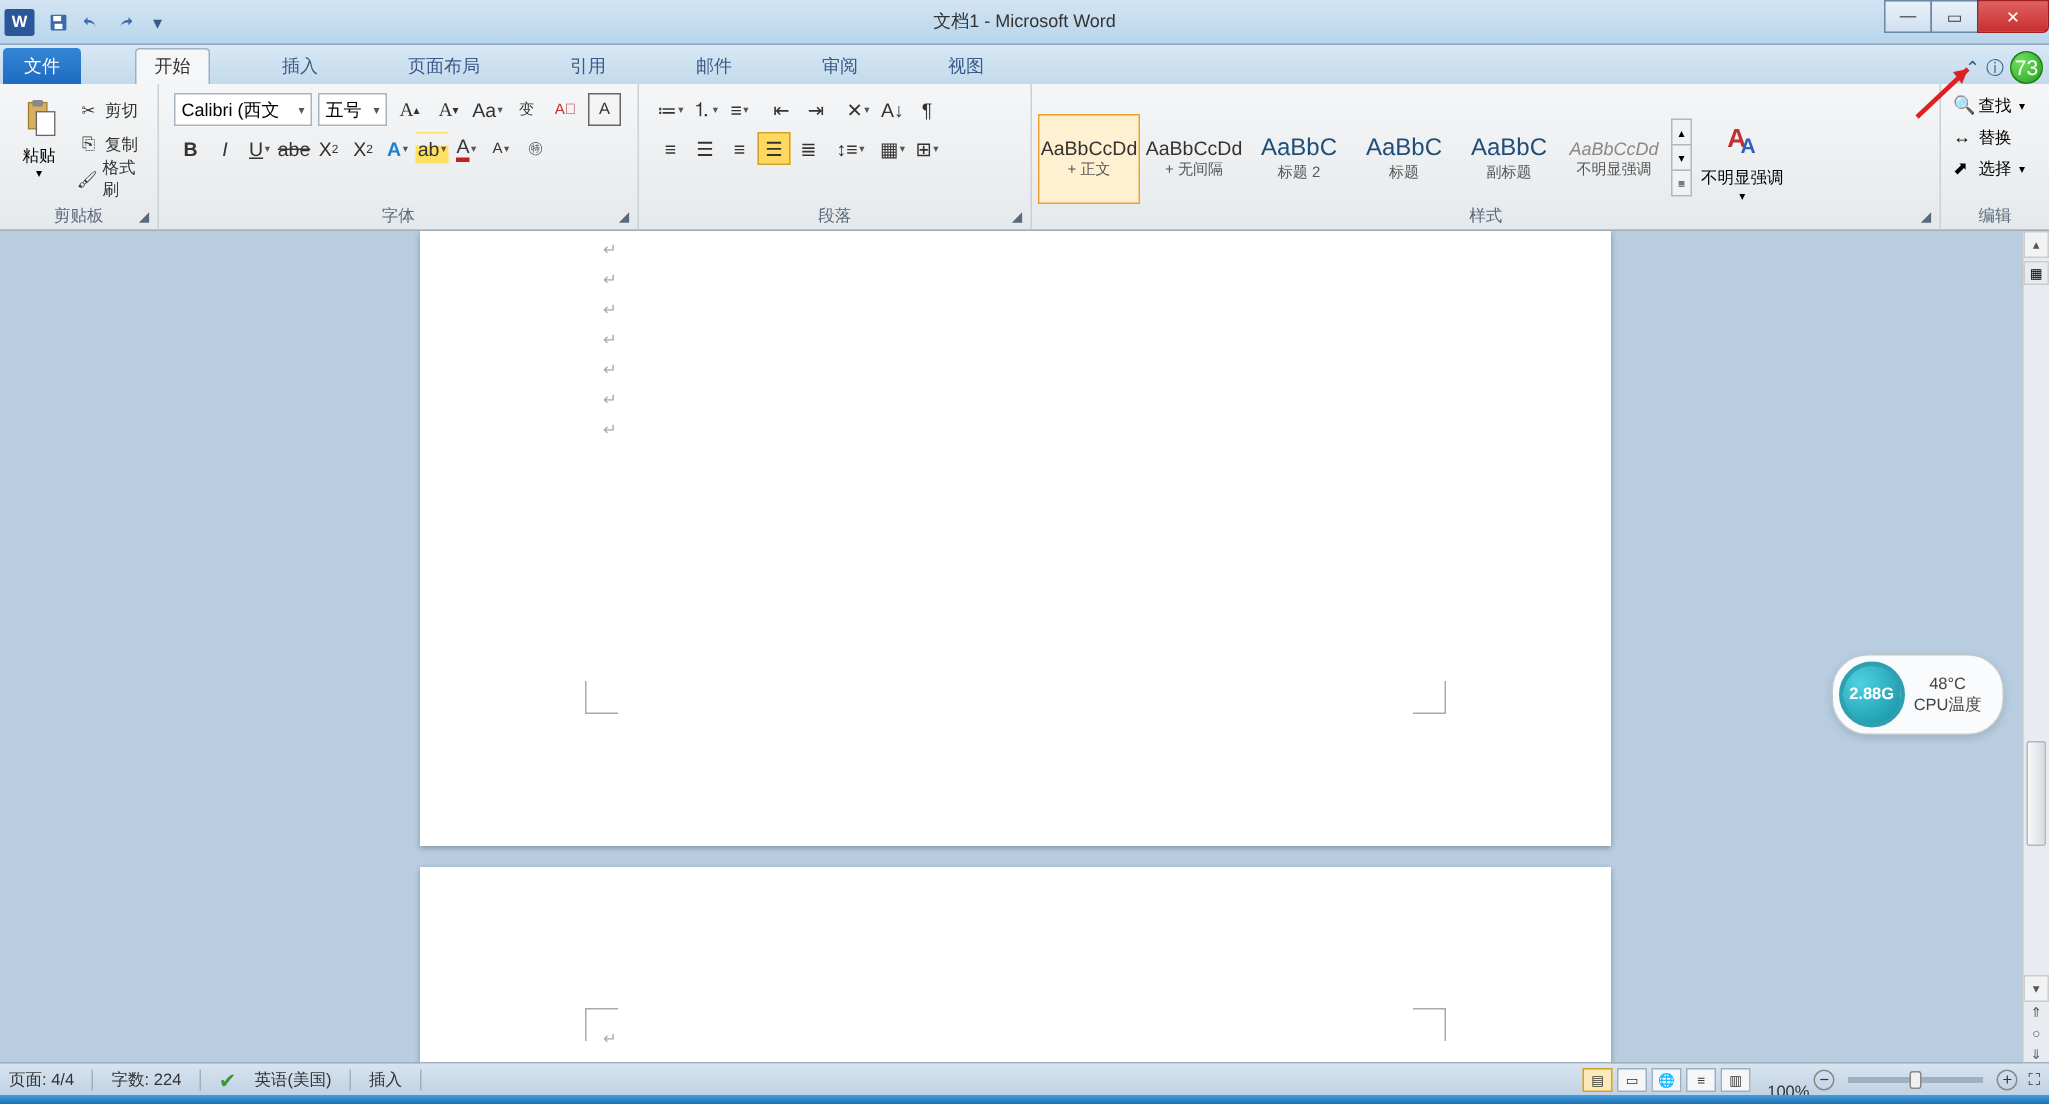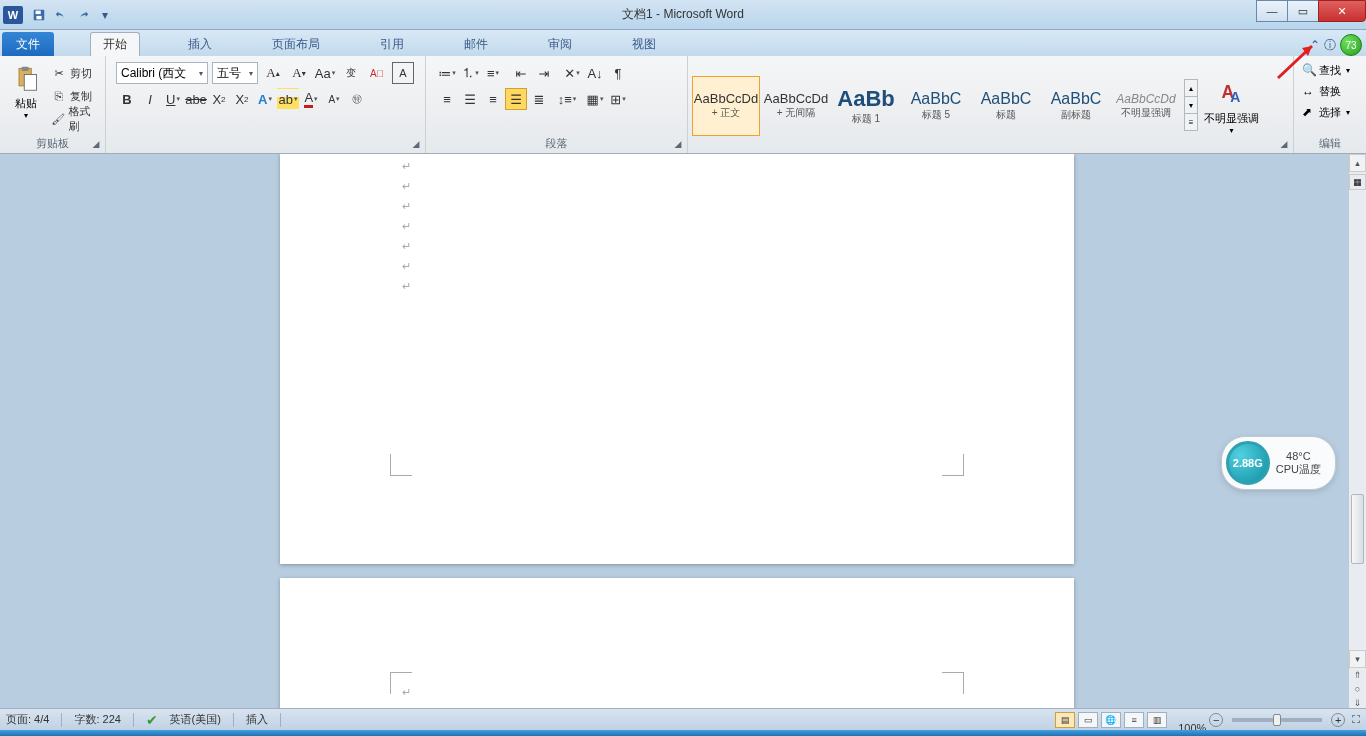--- a/index.html
+++ b/index.html
@@ -16,21 +16,21 @@
 .winbtn { width: 32px; height: 22px; display: flex; align-items: center; justify-content: center; font-size: 11px; color: #333; cursor: pointer; border: 1px solid #6a88a8; background: linear-gradient(#eaf2fa, #d0e0f0); margin-left: -1px; }
 .winbtn.close { background: linear-gradient(#e06060, #c83030); color: white; border-color: #a02020; width: 48px; border-radius: 0 0 4px 0; }
 
 
 .tabs-row { height: 26px; background: linear-gradient(#d8e8f5, #c3daec); display: flex; align-items: flex-end; position: relative; }
 .file-tab { background: linear-gradient(#3585d6, #1d6bc0); color: white; padding: 8px 14px; font-size: 12px; margin-left: 2px; height: 24px; display: flex; align-items: center; border-radius: 3px 3px 0 0; cursor: pointer; }
 .tab { padding: 4px 12px; font-size: 12px; color: #3a5a8a; cursor: pointer; height: 24px; display: flex; align-items: center; margin-left: 36px; }
 .tab.active { background: #f5f6f7; border: 1px solid #a0b0c0; border-bottom: none; border-radius: 3px 3px 0 0; color: #333; }
 .help-badge { position: absolute; right: 4px; top: 4px; display: flex; gap: 4px; align-items: center; }
 .help-badge span { font-size: 12px; color: #3a5a8a; cursor: pointer; }
-.green-circle { width: 22px; height: 22px; background: radial-gradient(circle at 30% 30%, #6de060, #2aa020); border-radius: 50%; color: white; font-size: 10px; display: flex; align-items: center; justify-content: center; border: 1px solid #1a8010; }
+.green-circle { width: 22px; height: 22px; background: radial-gradient(circle at 30% 30%, #6de060, #2aa020); border-radius: 50%; color: white; font-size: 14px; display: flex; align-items: center; justify-content: center; border: 1px solid #1a8010; }
 
 
 .ribbon { height: 98px; background: linear-gradient(#f5f6f7, #e6e9ec); border-bottom: 1px solid #a0adb8; display: flex; }
 .group { border-right: 1px solid #c8d0d8; display: flex; flex-direction: column; position: relative; padding: 2px 4px 0; }
 .group-label { position: absolute; bottom: 2px; left: 0; right: 0; text-align: center; font-size: 11px; color: #5a6a7a; }
 .group-content { display: flex; flex: 1; }
 .stacked { display: flex; flex-direction: column; gap: 1px; }
 .stacked .row { display: flex; align-items: center; gap: 3px; font-size: 11px; color: #333; cursor: pointer; height: 22px; padding: 0 3px; }
 .stacked .row .icon { width: 16px; height: 16px; display: flex; align-items: center; justify-content: center; }
 .big-btn { display: flex; flex-direction: column; align-items: center; padding: 4px 6px; cursor: pointer; }
@@ -226,20 +226,21 @@
             <b>A</b>
           </div>
         <div class="tbtn small-arrow" style="background:linear-gradient(transparent 40%, #ffe060 40%);">ab</div>
         <div class="tbtn small-arrow">
             <span style="border-bottom:3px solid #c02020;">A</span>
           </div>
         <div class="tbtn small-arrow" style="font-size:10px;">A</div>
         <div class="tbtn" style="font-size:10px;">㊕</div>
       </div>
     </div>
+    <div class="group-label">字体</div>
     <div class="launcher">◢</div>
   </div>
 
   <div class="group" style="width: 262px;">
     <div class="para-group-content">
       <div class="toolbar-row">
         <div class="tbtn small-arrow">≔</div>
         <div class="tbtn small-arrow">⒈</div>
         <div class="tbtn small-arrow">≡</div>
         <div style="width:4px;"></div>
@@ -272,27 +273,23 @@
       <div class="styles-gallery">
 
       <div class="style-item  active">
             <div class="preview">AaBbCcDd</div>
             <div class="slabel">+ 正文</div>
           </div>
           <div class="style-item ">
             <div class="preview">AaBbCcDd</div>
             <div class="slabel">+ 无间隔</div>
           </div>
-          <div class="style-item big">
-            <div class="preview">AaBb</div>
-            <div class="slabel">标题 1</div>
-          </div>
           <div class="style-item med">
             <div class="preview">AaBbC</div>
-            <div class="slabel">标题 5</div>
+            <div class="slabel">标题 2</div>
           </div>
           <div class="style-item med">
             <div class="preview">AaBbC</div>
             <div class="slabel">标题</div>
           </div>
           <div class="style-item med">
             <div class="preview">AaBbC</div>
             <div class="slabel">副标题</div>
           </div>
           <div class="style-item gray">
@@ -309,20 +306,21 @@
         <div class="iconbox">
             <svg viewBox="0 0 32 32" width="28" height="28">
               <text x="4" y="22" font-size="20" font-weight="bold" fill="#c03030">A</text>
               <text x="14" y="26" font-size="16" font-weight="bold" fill="#3060c0">A</text>
             </svg>
           </div>
         <div class="lbl">不明显强调</div>
         <div style="font-size:8px;">▾</div>
       </div>
     </div>
+    <div class="group-label">样式</div>
     <div class="launcher">◢</div>
   </div>
 
   <div class="group" style="width: 72px; border-right:none;">
     <div class="edit-group-content">
       <div class="edit-row">
           <span class="eicon">🔍</span>
           <span>查找</span>
           <span style="font-size:8px;margin-left:2px;">▾</span>
         </div>

